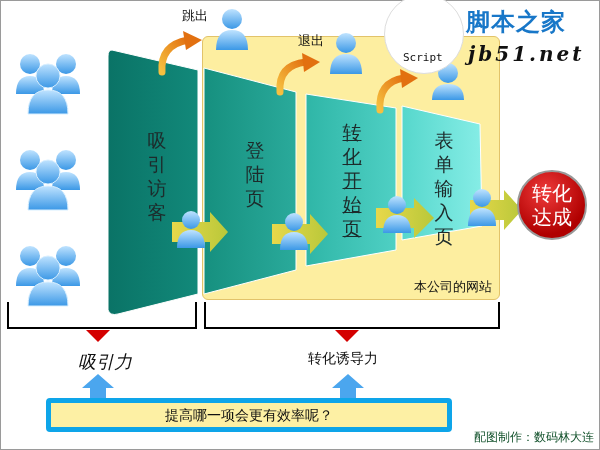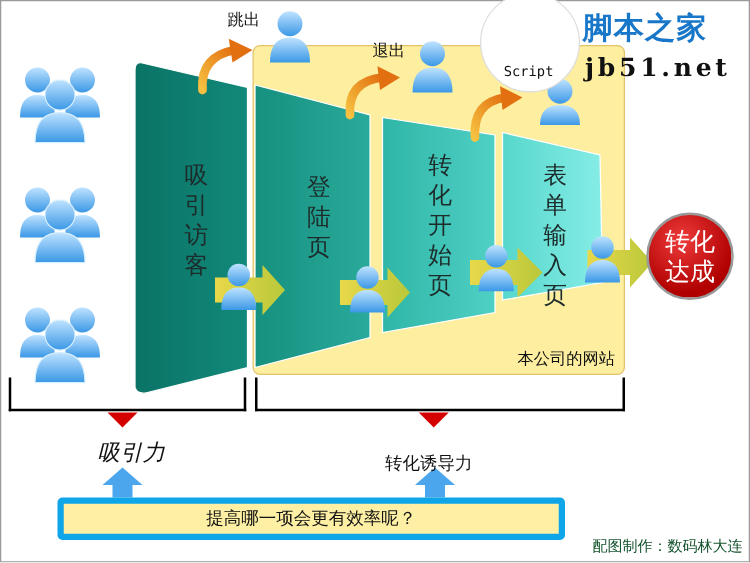--- a/index.html
+++ b/index.html
@@ -8,21 +8,21 @@
   .abs{position:absolute;}
   .site-box{position:absolute;left:202px;top:36px;width:296px;height:262px;background:#fdeea0;border:1px solid #e2c36a;border-radius:6px;}
   .vlabel{position:absolute;color:#1d2b2b;font-size:19px;line-height:24px;width:24px;text-align:center;}
   .lbl{position:absolute;font-size:13px;color:#111;}
   .bracket{position:absolute;border:2px solid #000;border-top:none;}
   .question{position:absolute;left:46px;top:398px;width:396px;height:24px;background:#fdf0a4;border:5px solid #0ea5e9;border-radius:4px;text-align:center;font-size:14px;line-height:24px;color:#111;}
   .credit{position:absolute;right:6px;bottom:4px;font-size:12px;color:#14532d;}
   .goal{position:absolute;left:517px;top:170px;width:66px;height:66px;border-radius:50%;background:radial-gradient(circle at 40% 30%,#ee3a3a,#b00000 70%);border:2px solid #999;color:#fff;font-size:20px;line-height:24px;text-align:center;display:flex;align-items:center;justify-content:center;}
   .logo-circle{position:absolute;left:384px;top:-6px;width:78px;height:78px;border-radius:50%;background:#fff;border:1px solid #ddd;}
   .logo-cn{position:absolute;left:466px;top:6px;font-size:24px;color:#1877c8;font-weight:bold;letter-spacing:1px;}
-  .logo-en{position:absolute;left:468px;top:42px;font-size:20px;color:#111;font-weight:bold;font-family:"DejaVu Serif",serif;letter-spacing:3px;}
+  .logo-en{position:absolute;left:468px;top:42px;font-size:20px;color:#111;font-style:italic;font-weight:bold;font-family:"DejaVu Serif",serif;letter-spacing:3px;}
 </style>
 </head>
 <body>
 
 <div class="frame"></div>
 
 <div class="site-box"></div>
 <div class="lbl" style="left:414px;top:278px;font-size:13px;">本公司的网站</div>
 
 <svg class="abs" style="left:0;top:0" width="600" height="450">
@@ -151,34 +151,34 @@
 
   <path d="M86,330 L110,330 L98,342 Z" fill="#d40000"></path>
   <path d="M335,330 L359,330 L347,342 Z" fill="#d40000"></path>
 
   <path d="M98,374 L114,388 L106,388 L106,398 L90,398 L90,388 L82,388 Z" fill="#4ba6ee"></path>
   <path d="M348,374 L364,388 L356,388 L356,398 L340,398 L340,388 L332,388 Z" fill="#4ba6ee"></path>
 </svg>
 
 <div class="vlabel" style="left:145px;top:128px;">吸引访客</div>
 <div class="vlabel" style="left:243px;top:138px;">登陆页</div>
-<div class="vlabel" style="left:340px;top:120px;">转化开始页</div>
+<div class="vlabel" style="left:340px;top:120px;text-decoration:underline;">转化开始页</div>
 <div class="vlabel" style="left:432px;top:128px;">表单输入页</div>
 
 <div class="lbl" style="left:182px;top:7px;">跳出</div>
 <div class="lbl" style="left:298px;top:32px;">退出</div>
 
 <div class="goal">
   <div><span>转化</span><br><span>达成</span></div>
 </div>
 
 <div class="bracket" style="left:7px;top:302px;width:186px;height:25px;"></div>
 <div class="bracket" style="left:204px;top:302px;width:292px;height:25px;"></div>
 <div class="lbl" style="left:78px;top:350px;font-size:18px;font-style:italic;">吸引力</div>
-<div class="lbl" style="left:308px;top:350px;font-size:14px;margin-top:12px;">转化诱导力</div>
+<div class="lbl" style="left:308px;top:350px;font-size:14px;">转化诱导力</div>
 
 <div class="question">提高哪一项会更有效率呢？</div>
 
 <div class="credit">配图制作：数码林大连</div>
 
 <div class="logo-circle">
   <div class="abs" style="left:18px;top:56px;font-size:11px;color:#111;font-family:'DejaVu Sans Mono',monospace;">Script</div>
 </div>
 <div class="logo-cn">脚本之家</div>
 <div class="logo-en">jb51.net</div>

